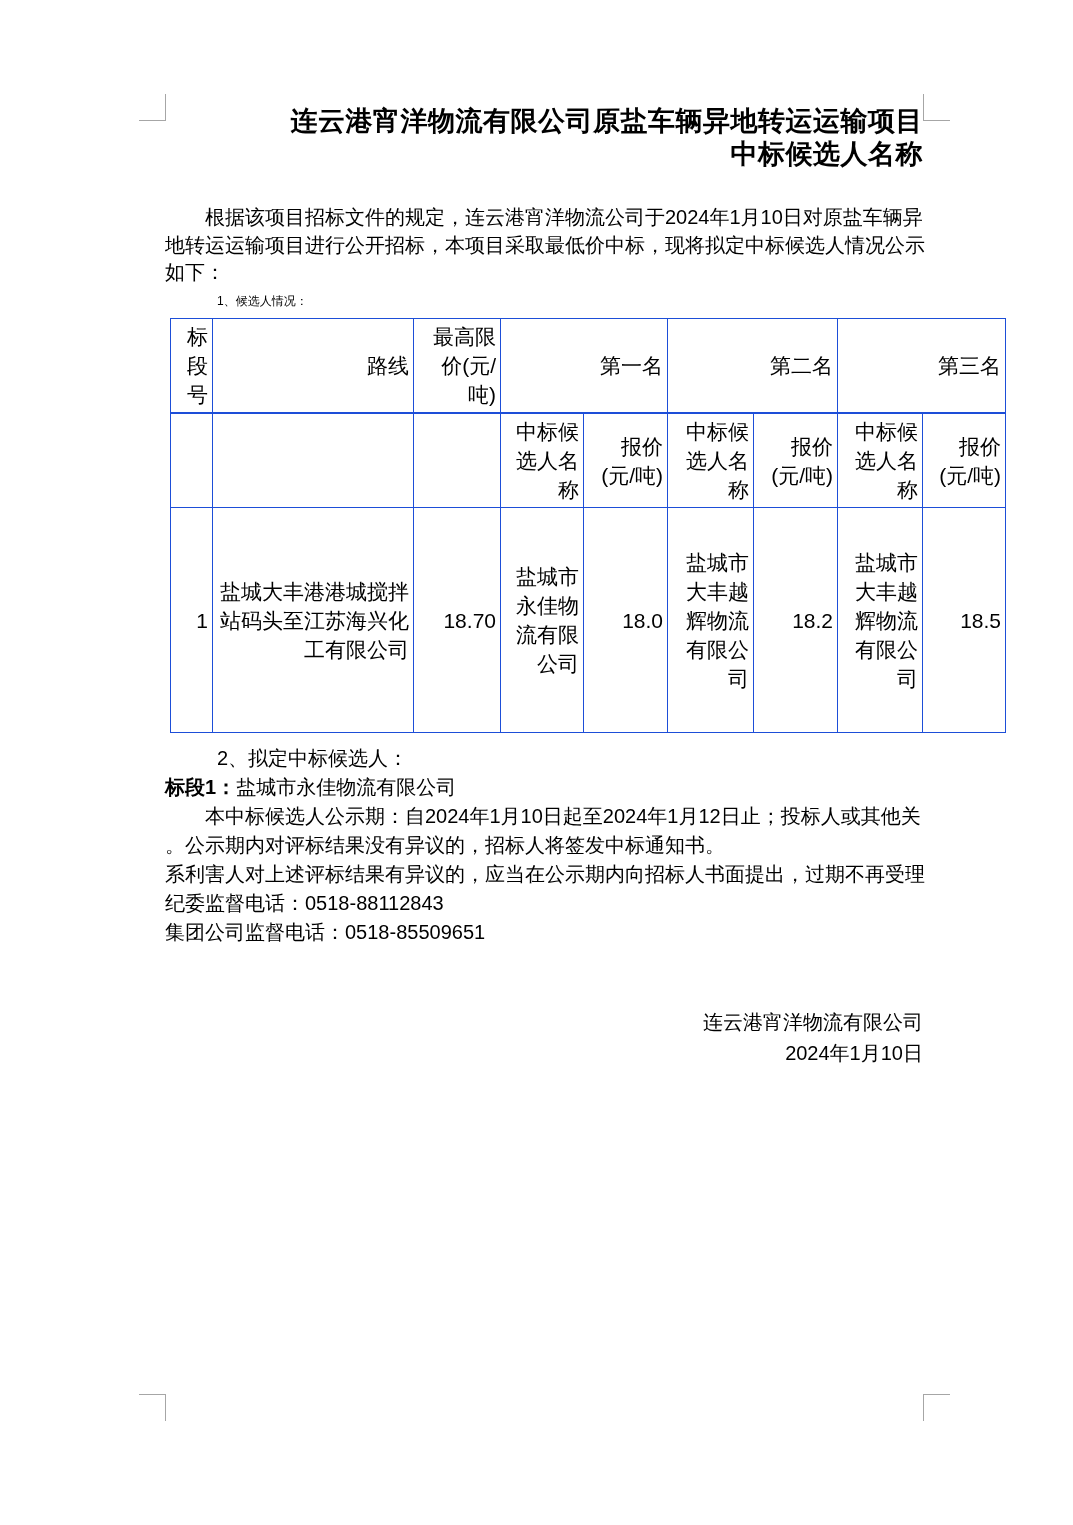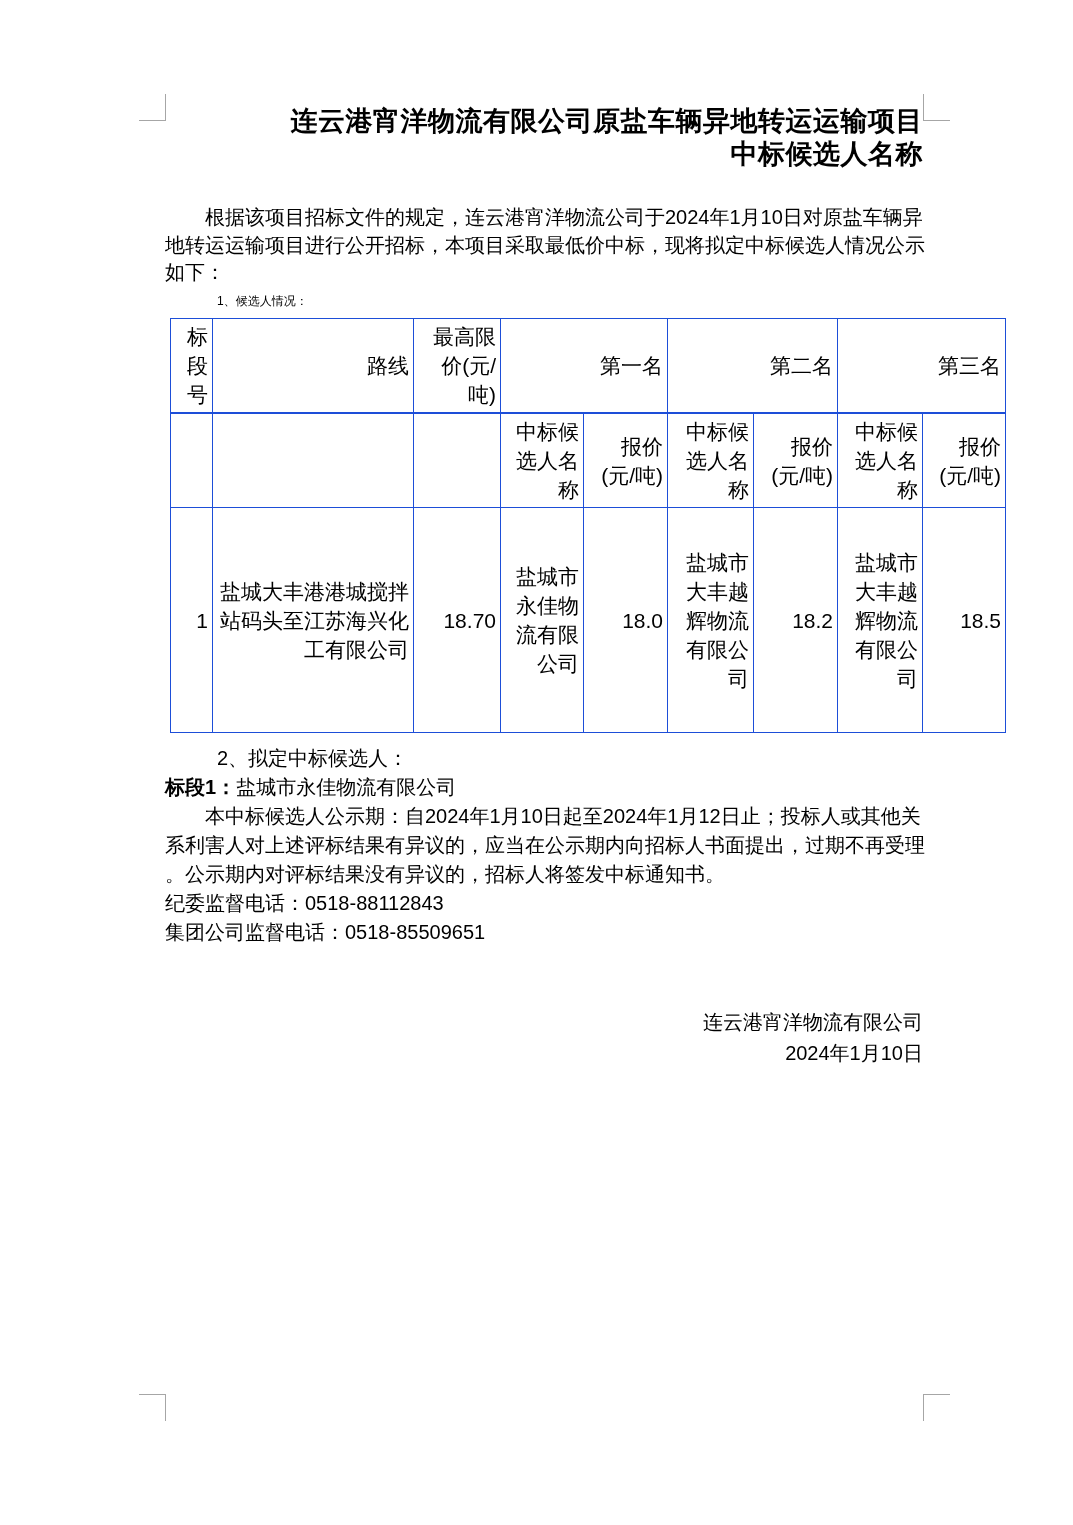--- a/index.html
+++ b/index.html
@@ -136,22 +136,22 @@
         <td class="c-name">盐城市大丰越辉物流有限公司</td>
         <td class="c-price">18.5</td>
       </tr>
     </tbody>
   </table>
 
   <div class="block2">
     <div class="bodyline indent-lg">2、拟定中标候选人：</div>
     <div class="bodyline"><span class="bold">标段1：</span><span>盐城市永佳物流有限公司</span></div>
     <div class="bodyline indent">本中标候选人公示期：自2024年1月10日起至2024年1月12日止；投标人或其他关</div>
+    <div class="bodyline">。公示期内对评标结果没有异议的，招标人将签发中标通知书。</div>
     <div class="bodyline">系利害人对上述评标结果有异议的，应当在公示期内向招标人书面提出，过期不再受理</div>
-    <div class="bodyline">。公示期内对评标结果没有异议的，招标人将签发中标通知书。</div>
     <div class="bodyline">纪委监督电话：0518-88112843</div>
     <div class="bodyline">集团公司监督电话：0518-85509651</div>
   </div>
 
   <div class="signature">
     <div>连云港宵洋物流有限公司</div>
     <div>2024年1月10日</div>
   </div>
 
 </div>

